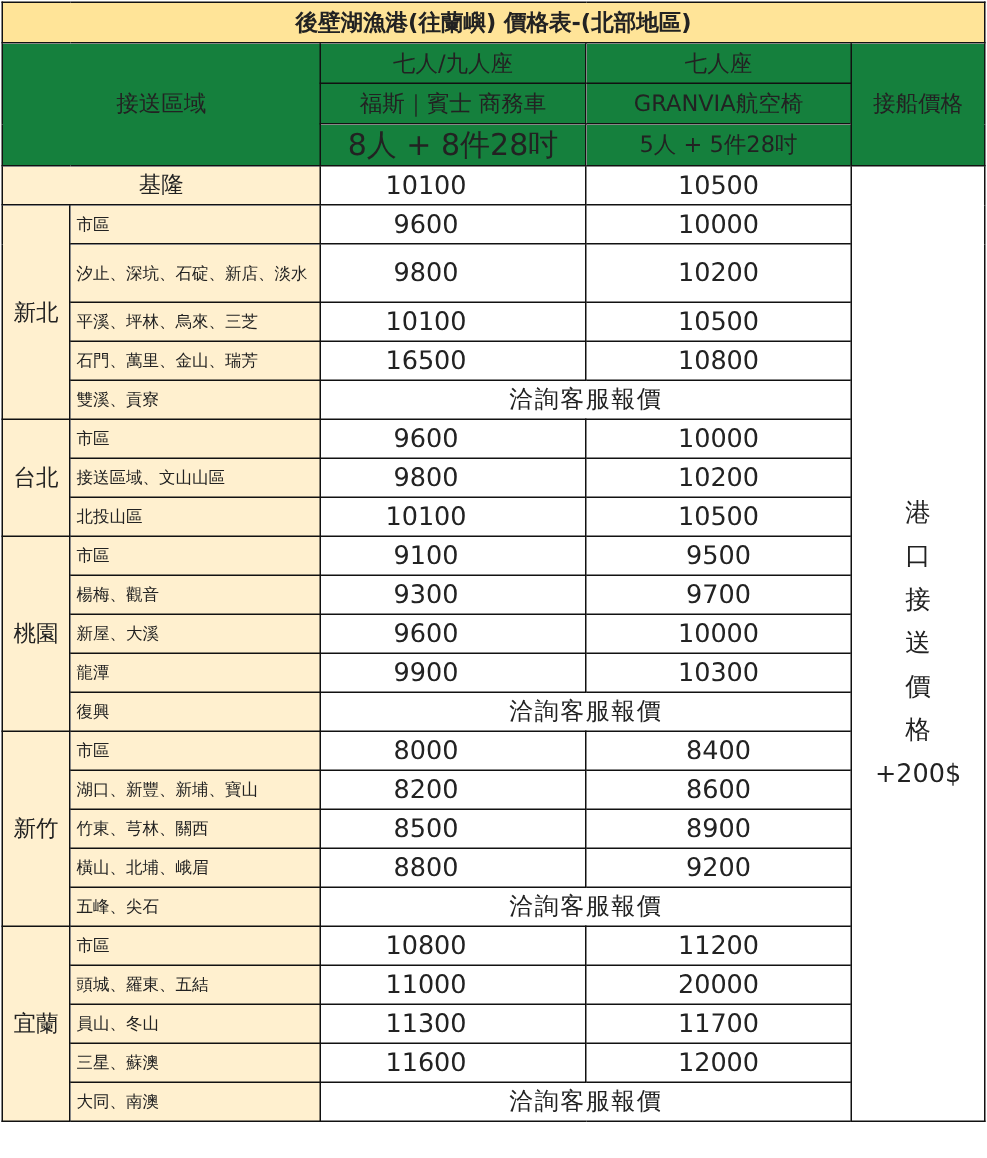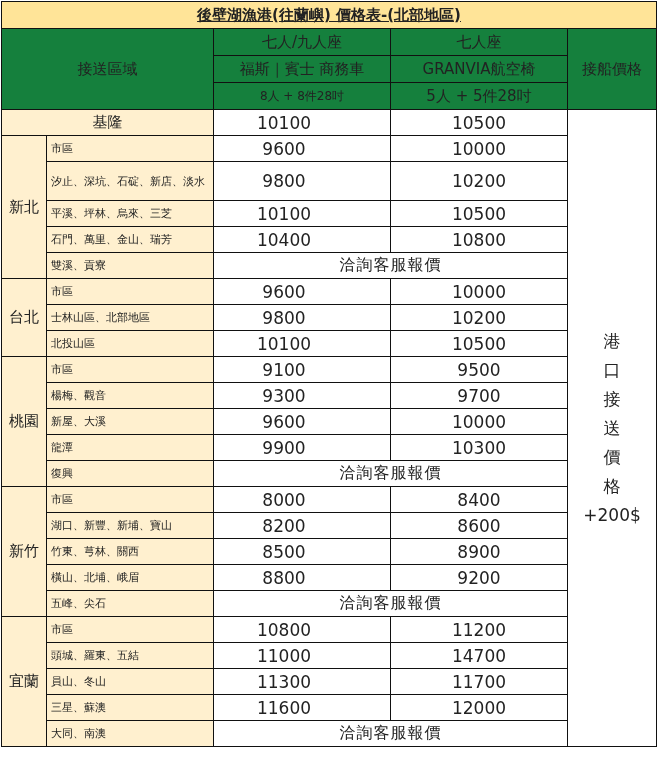--- a/index.html
+++ b/index.html
@@ -7,21 +7,21 @@
   table.price {
     position: absolute; left: 1px; top: 1px;
     border-collapse: collapse; table-layout: fixed;
     width: 655px;
   }
   table.price td {
     border: 1.5px solid #111;
     padding: 0; text-align: center; vertical-align: middle;
     overflow: hidden; white-space: nowrap;
   }
-  .title { background: #ffe498; font-weight: bold; font-size: 15px; height: 26px; text-decoration: underline; }
+  .title { background: #ffe498; font-weight: bold; font-size: 15px; height: 26px; }
   .hdr { background: #15803d; font-size: 15px; height: 26px; }
   .region { background: #fff0cf; font-size: 15px; }
   .sub { background: #fff0cf; font-size: 11px; text-align: left !important; padding-left: 4px !important; line-height: 19px; white-space: normal !important; }
   .num { background: #fff; font-size: 17px; }
   .num-r { text-align: center; padding-right: 36px !important; }
   .inquire { background: #fff; font-size: 16px; letter-spacing: 1px; margin-top: 48px; }
   .port { background: #fff; font-size: 17px; line-height: 29px; }
   .port span { display: block; }
   tr.r27 td { height: 25px; }
   tr.r40 td { height: 38px; }
@@ -45,21 +45,21 @@
     <td class="hdr" colspan="2" rowspan="3">接送區域</td>
     <td class="hdr">七人/九人座</td>
     <td class="hdr">七人座</td>
     <td class="hdr" rowspan="3">接船價格</td>
   </tr>
   <tr>
     <td class="hdr">福斯｜賓士 商務車</td>
     <td class="hdr">GRANVIA航空椅</td>
   </tr>
   <tr>
-    <td class="hdr" style="font-size:12px">8人 + 8件28吋</td>
+    <td class="hdr" style="font-size:20px">8人 + 8件28吋</td>
     <td class="hdr" style="font-size:15px">5人 + 5件28吋</td>
   </tr>
 
   <tr class="r27">
     <td class="region" colspan="2">基隆</td>
     <td class="num num-r">10100</td>
     <td class="num">10500</td>
     <td class="port" rowspan="25">
       <span>港</span>
       <span>口</span>
@@ -82,36 +82,36 @@
     <td class="num num-r">9800</td>
     <td class="num">10200</td>
   </tr>
   <tr class="r27">
     <td class="sub">平溪、坪林、烏來、三芝</td>
     <td class="num num-r">10100</td>
     <td class="num">10500</td>
   </tr>
   <tr class="r27">
     <td class="sub">石門、萬里、金山、瑞芳</td>
-    <td class="num num-r">10400</td>
+    <td class="num num-r">16500</td>
     <td class="num">10800</td>
   </tr>
   <tr class="r27">
     <td class="sub">雙溪、貢寮</td>
     <td class="inquire" colspan="2">洽詢客服報價</td>
   </tr>
 
   <tr class="r27">
     <td class="region" rowspan="3">台北</td>
     <td class="sub">市區</td>
     <td class="num num-r">9600</td>
     <td class="num">10000</td>
   </tr>
   <tr class="r27">
-    <td class="sub">士林山區、北部地區</td>
+    <td class="sub">接送區域、文山山區</td>
     <td class="num num-r">9800</td>
     <td class="num">10200</td>
   </tr>
   <tr class="r27">
     <td class="sub">北投山區</td>
     <td class="num num-r">10100</td>
     <td class="num">10500</td>
   </tr>
 
   <tr class="r27">
@@ -168,21 +168,21 @@
 
   <tr class="r27">
     <td class="region" rowspan="5">宜蘭</td>
     <td class="sub">市區</td>
     <td class="num num-r">10800</td>
     <td class="num">11200</td>
   </tr>
   <tr class="r27">
     <td class="sub">頭城、羅東、五結</td>
     <td class="num num-r">11000</td>
-    <td class="num">14700</td>
+    <td class="num">20000</td>
   </tr>
   <tr class="r27">
     <td class="sub">員山、冬山</td>
     <td class="num num-r">11300</td>
     <td class="num">11700</td>
   </tr>
   <tr class="r27">
     <td class="sub">三星、蘇澳</td>
     <td class="num num-r">11600</td>
     <td class="num">12000</td>

